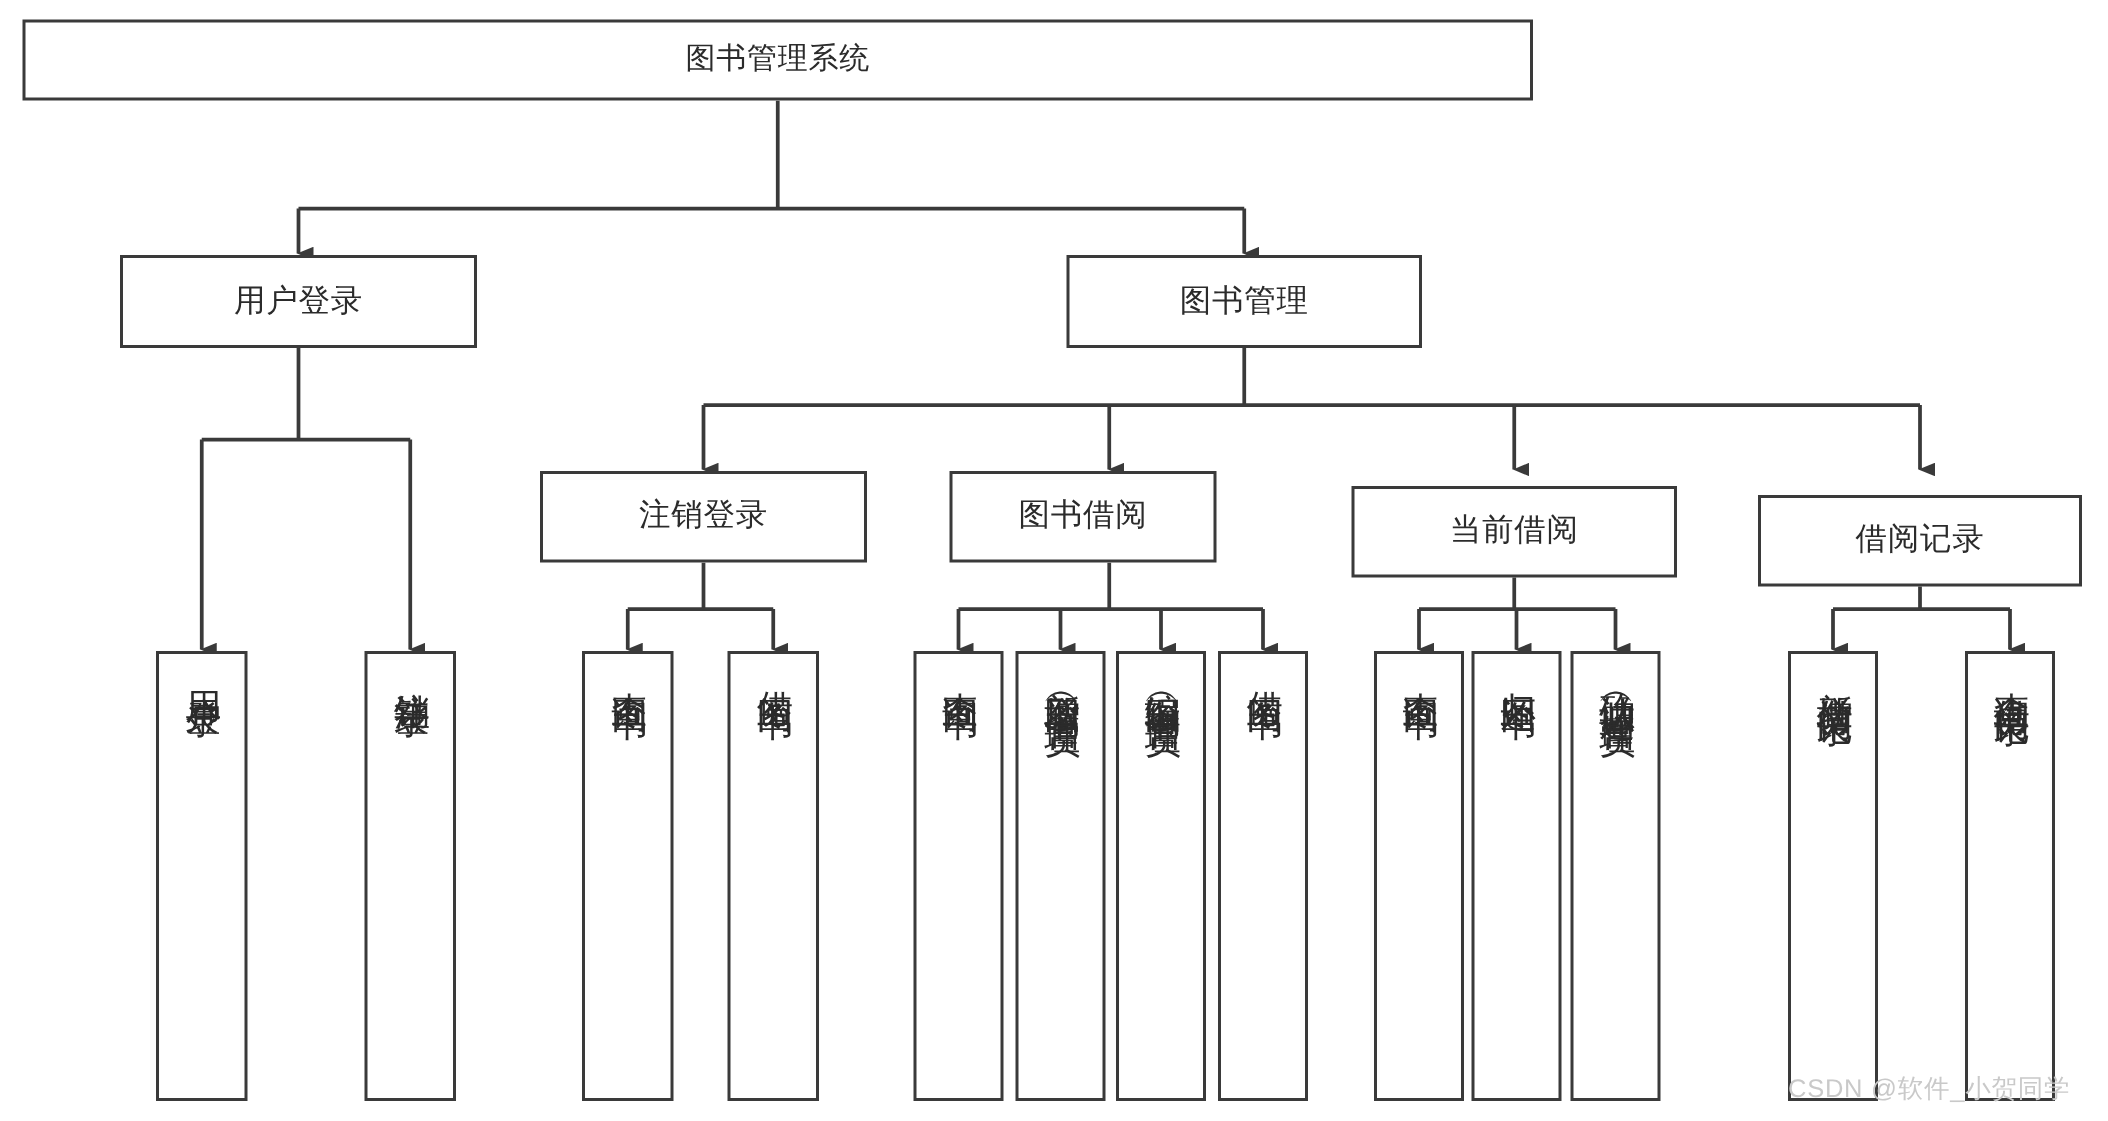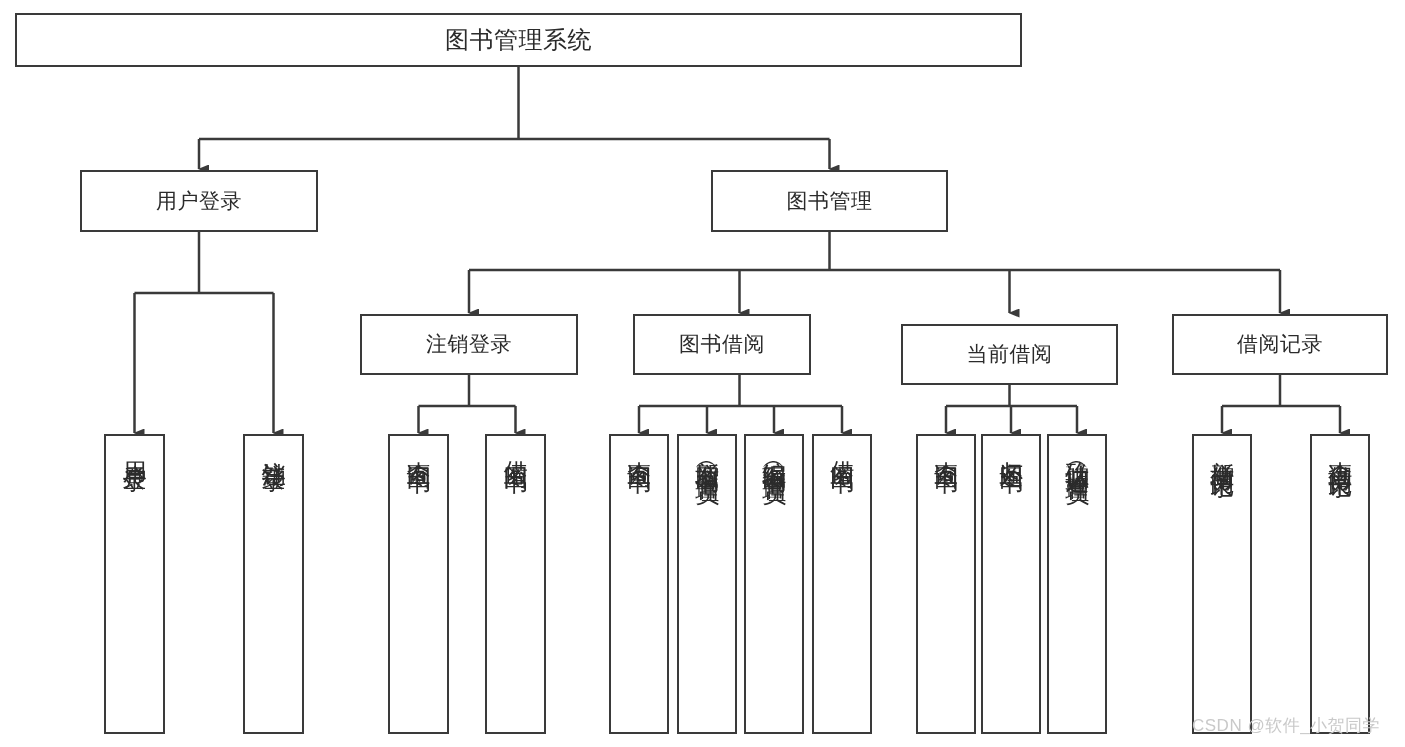--- a/index.html
+++ b/index.html
@@ -51,21 +51,21 @@
   }
   .node.vert .node-label {
     writing-mode: vertical-rl;
     text-orientation: upright;
     font-size: 24px;
     letter-spacing: 3px;
     white-space: normal;
     max-height: 100%;
   }
   .node.root .node-label {
-    font-size: 24px;
+    font-size: 20px;
   }
   .watermark {
     position: absolute;
     color: #c9c9c9;
     font-size: 17px;
     white-space: nowrap;
     letter-spacing: 0.5px;
     pointer-events: none;
   }
 </style>
@@ -127,21 +127,21 @@
       </div>
       <div class="node horiz" style="left: 360px; top: 314px; width: 218px; height: 61px;">
         <span class="node-label">注销登录</span>
       </div>
       <div class="node horiz" style="left: 633px; top: 314px; width: 178px; height: 61px;">
         <span class="node-label">图书借阅</span>
       </div>
       <div class="node horiz" style="left: 901px; top: 324px; width: 217px; height: 61px;">
         <span class="node-label">当前借阅</span>
       </div>
-      <div class="node horiz" style="left: 1172px; top: 314px; width: 216px; height: 61px;">
+      <div class="node horiz" style="left: 1172px; top: 330px; width: 216px; height: 61px;">
         <span class="node-label">借阅记录</span>
       </div>
       <div class="node vert" style="left: 104px; top: 434px; width: 61px; height: 300px;">
         <span class="node-label">用户登录</span>
       </div>
       <div class="node vert" style="left: 243px; top: 434px; width: 61px; height: 300px;">
         <span class="node-label">注销登录</span>
       </div>
       <div class="node vert" style="left: 388px; top: 434px; width: 61px; height: 300px;">
         <span class="node-label">查询图书</span>

